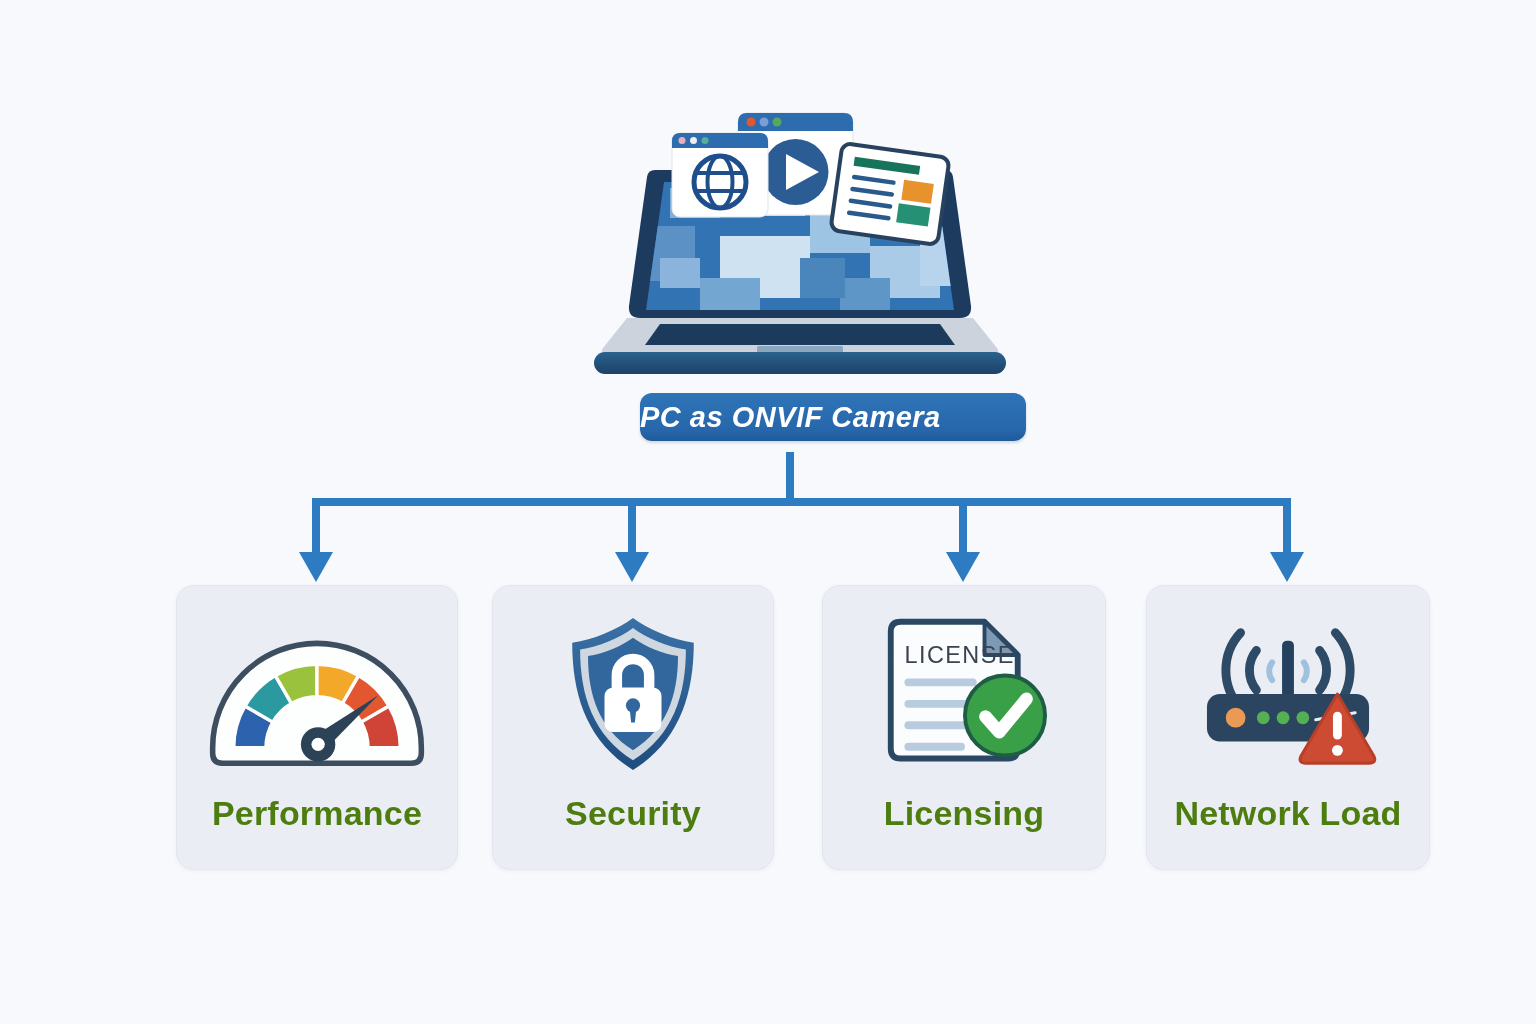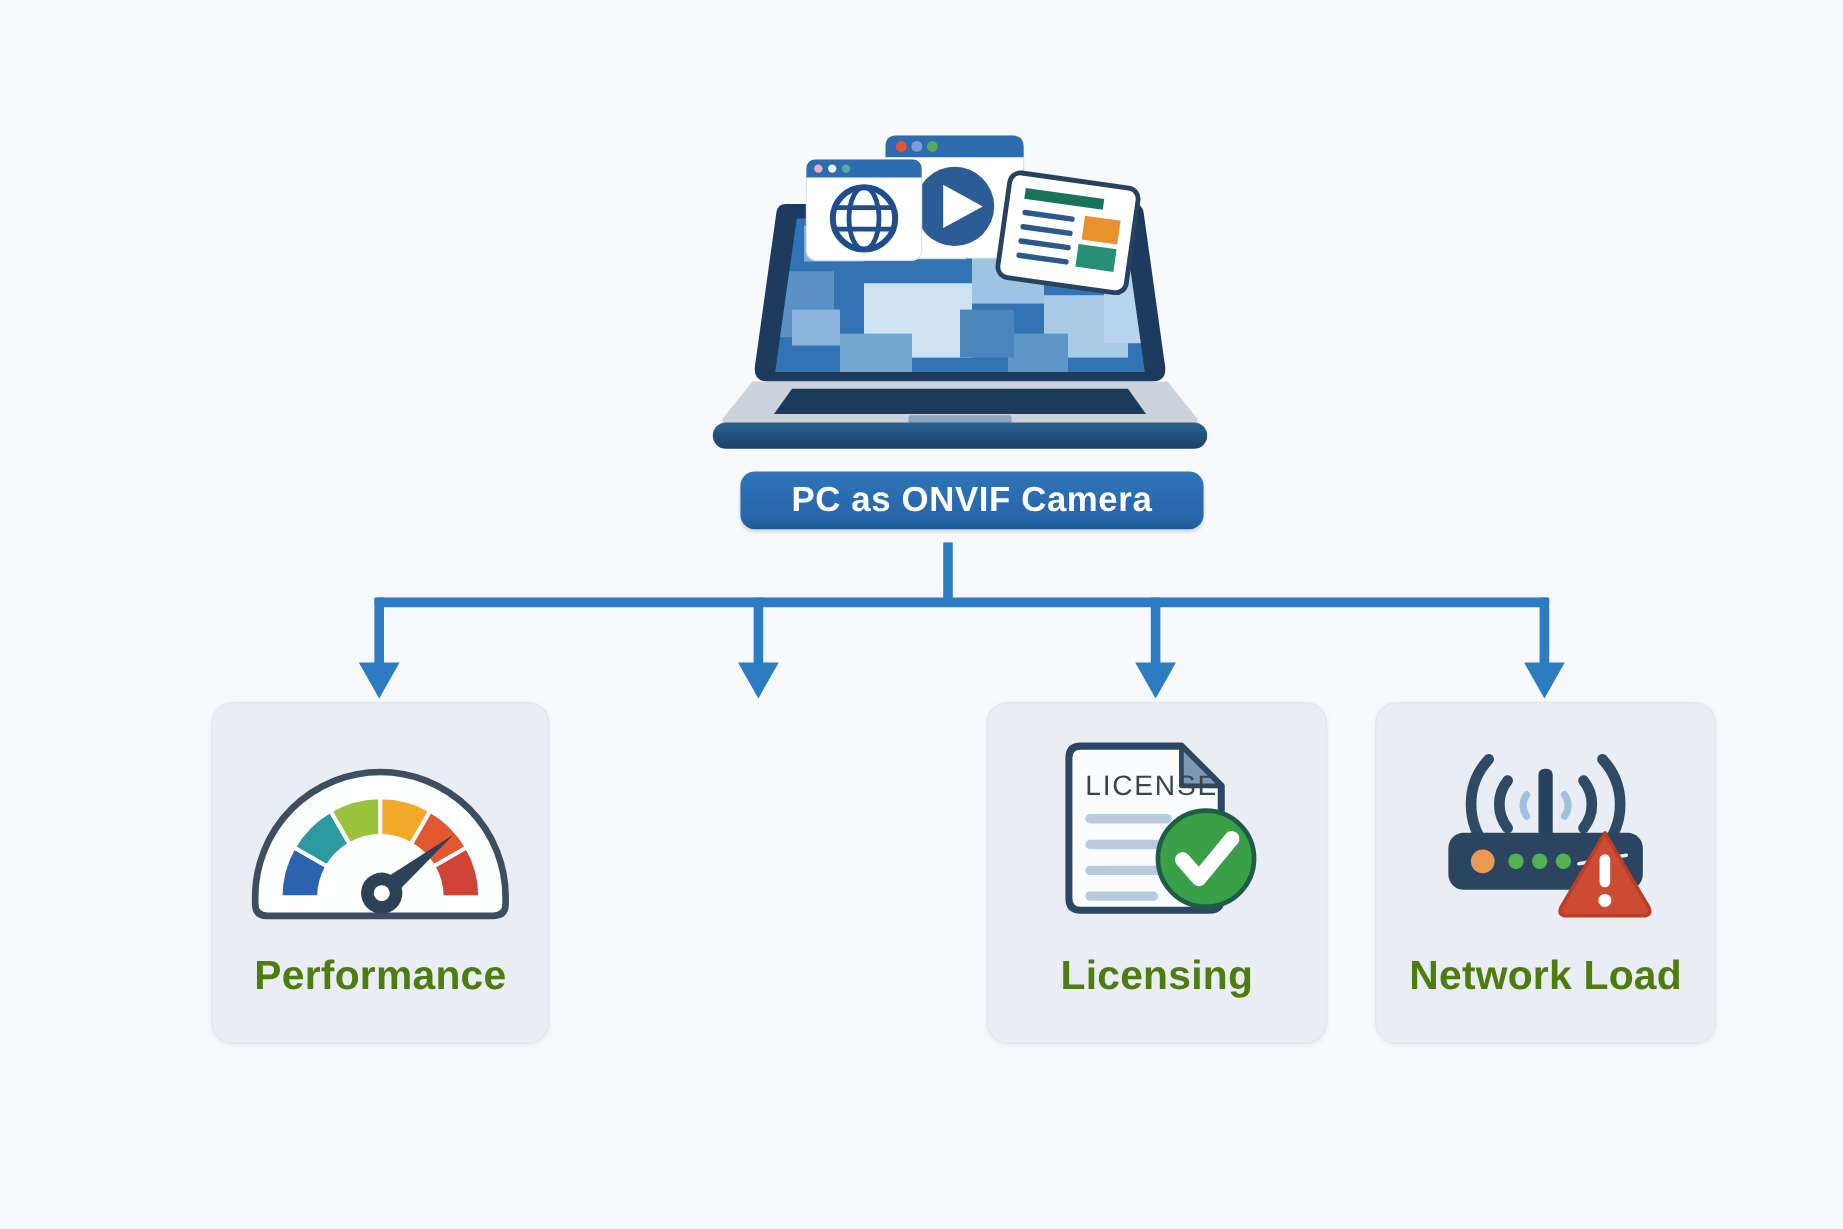--- a/index.html
+++ b/index.html
@@ -5,24 +5,25 @@
   html,body{margin:0;padding:0;background:#f8f9fc;}
   .canvas{
     position:relative;width:1536px;height:1024px;overflow:hidden;
     background:#f8f9fc;font-family:"Liberation Sans",sans-serif;
   }
   svg{display:block;}
   
   .laptop-wrap{position:absolute;left:560px;top:88px;width:480px;height:300px;}
   
   .root-label{
-    position:absolute;left:617px;top:393px;width:386px;height:48px;
+    position:absolute;left:640px;top:393px;width:386px;height:48px;
     background:linear-gradient(180deg,#2f74b8 0%,#2766aa 78%,#1f5a98 100%);
-    border-radius:12px;display:flex;align-items:center;justify-content:center;
+    border-radius:12px;display:flex;align-items:center;justify-content:flex-start;
     box-shadow:0 2px 3px rgba(30,60,100,.18);
+    font-style:italic;
   }
   .root-label span{color:#ffffff;font-size:29px;font-weight:bold;letter-spacing:.5px;}
   
   .conn{position:absolute;background:#2d7cc1;}
   .stem-root{left:786px;top:452px;width:8px;height:48px;}
   .hline{left:312px;top:498px;width:979px;height:8px;border-radius:3px;}
   .astem{top:498px;width:8px;height:58px;}
   .ahead{
     position:absolute;top:552px;width:0;height:0;
     border-left:17px solid transparent;border-right:17px solid transparent;
@@ -155,20 +156,44 @@
           <path d="M164.95 84.5 A75 75 0 0 1 175 122 L146 122 A46 46 0 0 0 139.84 99 Z" fill="#cf4436"></path>
         </g>
         <polygon points="155,75 107,124 97,112" fill="#2c4257"></polygon>
         <circle cx="101" cy="119" r="15.5" fill="#2c4257"></circle>
         <circle cx="101" cy="119" r="6" fill="#ffffff"></circle>
       </svg>
     </div>
     <div class="card-label">Performance</div>
   </div>
 
+  <div class="card c2">
+    <div class="icon-wrap">
+      <svg width="152" height="162" viewBox="0 0 160 170">
+        <path d="M80 4 C64 16 38 27 16 30 C16 86 32 134 80 164 C128 134 144 86 144 30 C122 27 96 16 80 4 Z" fill="url(#shield2)"></path>
+        <defs>
+          <linearGradient id="shield2" x1="0" y1="0" x2="0" y2="1">
+            <stop offset="0" stop-color="#3a71a6"></stop>
+              <stop offset="1" stop-color="#1f4d80"></stop>
+          </linearGradient>
+        </defs>
+        <g transform="translate(80,84) scale(0.87) translate(-80,-84)">
+          <path d="M80 4 C64 16 38 27 16 30 C16 86 32 134 80 164 C128 134 144 86 144 30 C122 27 96 16 80 4 Z" fill="#cfd7e0"></path>
+        </g>
+        <g transform="translate(80,84) scale(0.74) translate(-80,-84)">
+          <path d="M80 4 C64 16 38 27 16 30 C16 86 32 134 80 164 C128 134 144 86 144 30 C122 27 96 16 80 4 Z" fill="#32679e"></path>
+        </g>
+        <path d="M63 80 L63 64 A17 17 0 0 1 97 64 L97 80" fill="none" stroke="#ffffff" stroke-width="11"></path>
+        <rect x="50" y="77" width="60" height="47" rx="9" fill="#ffffff"></rect>
+        <circle cx="80" cy="96" r="7.5" fill="#32679e"></circle>
+        <path d="M76.5 99 L83.5 99 L82 114 L78 114 Z" fill="#32679e"></path>
+      </svg>
+    </div>
+    <div class="card-label">Security</div>
+  </div>
 
   <div class="card c4">
     <div class="icon-wrap">
       <svg width="198" height="168" viewBox="0 0 200 170">
 
         <g fill="none" stroke-linecap="round">
           <path d="M52 22 A56 56 0 0 0 52 98" stroke="#2d4a66" stroke-width="9"></path>
           <path d="M68 40 A32 32 0 0 0 68 80" stroke="#2d4a66" stroke-width="9"></path>
           <path d="M84 52 A15 15 0 0 0 84 70" stroke="#9fc1dd" stroke-width="6"></path>
           <path d="M148 22 A56 56 0 0 1 148 98" stroke="#2d4a66" stroke-width="9"></path>

